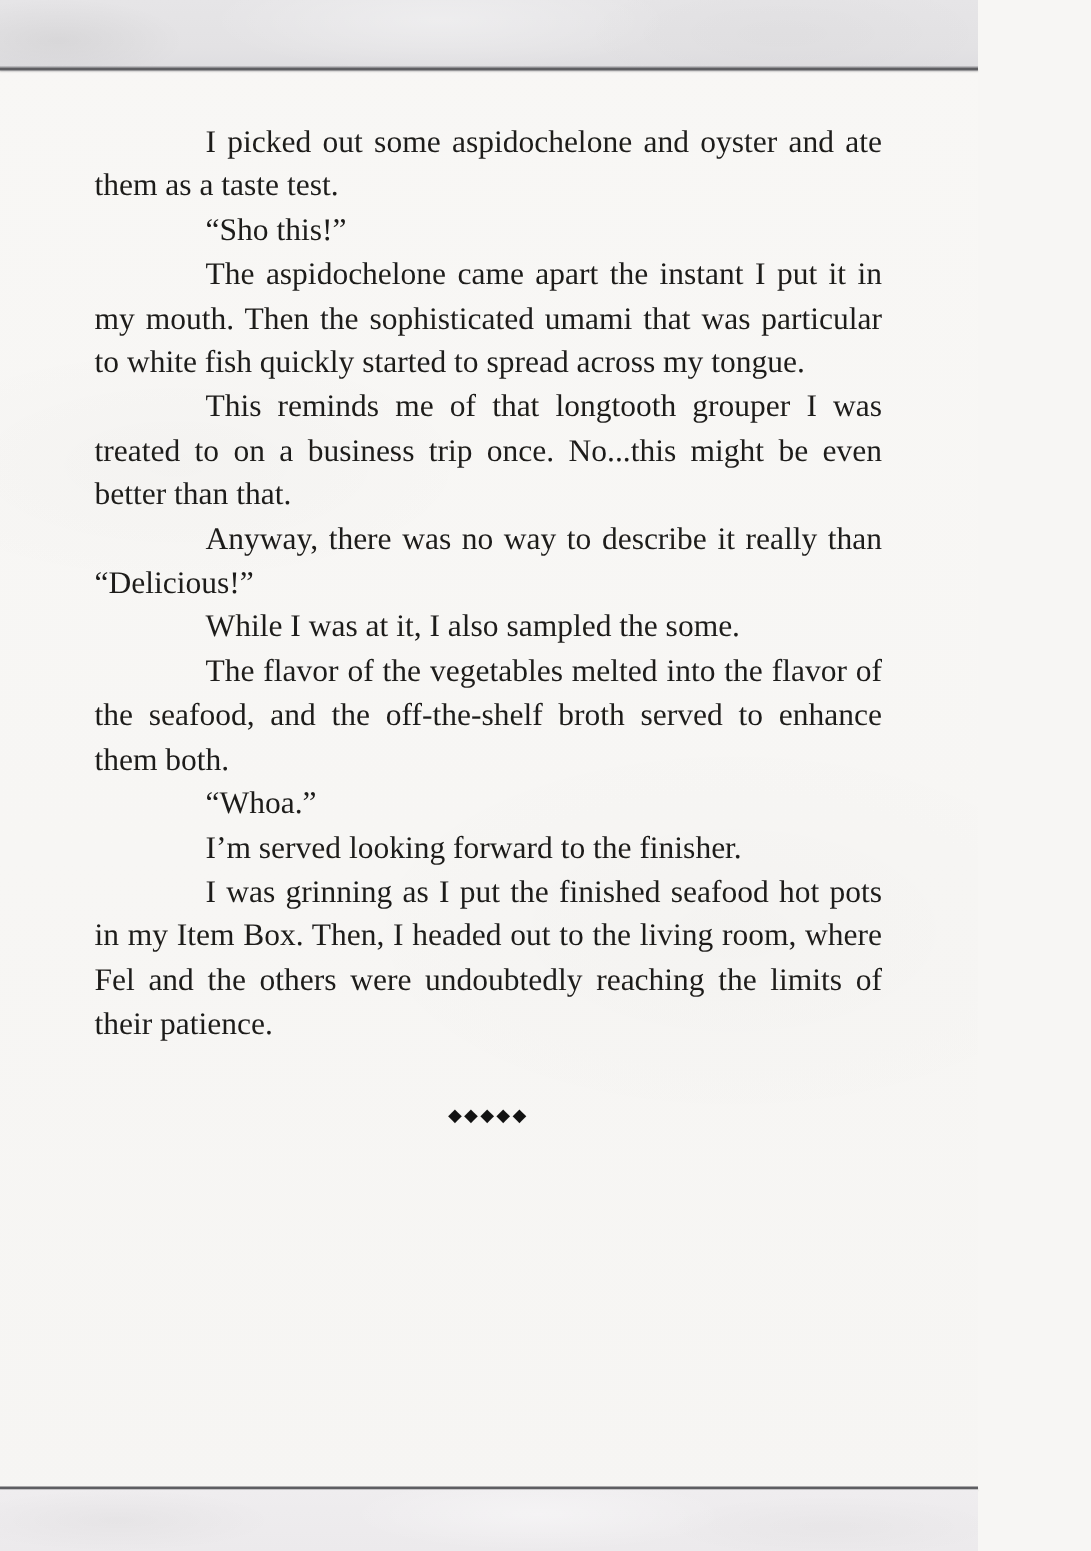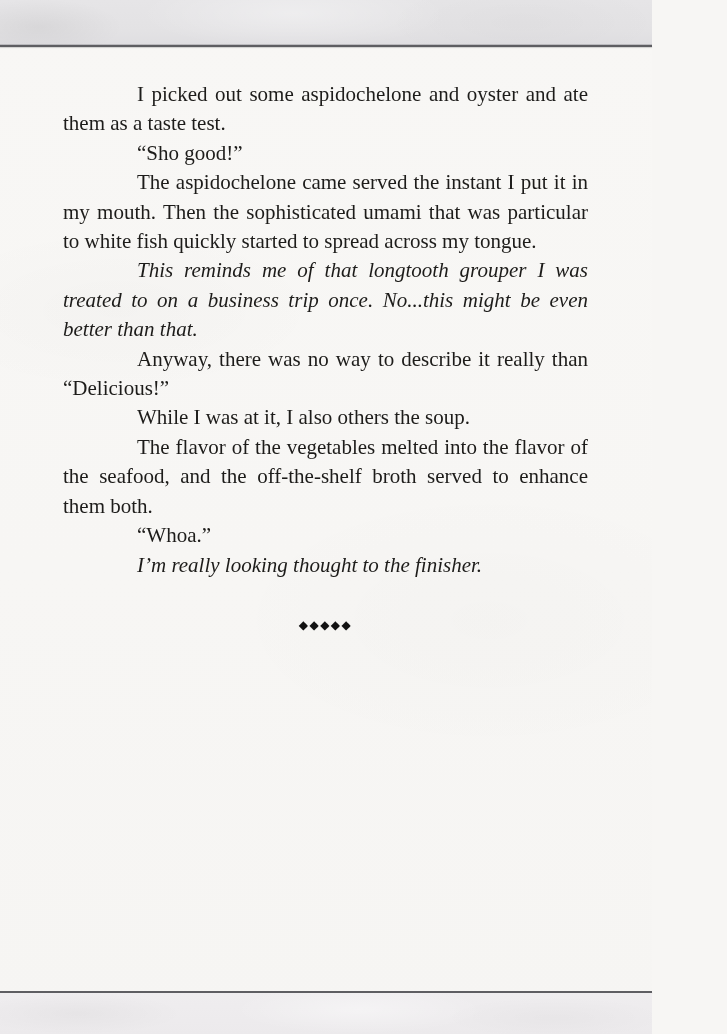--- a/index.html
+++ b/index.html
@@ -65,21 +65,20 @@
     color: #1d1c1a;
     font-size: 21px;
     line-height: 29.4px;
   }
   .para {
     margin: 0;
     text-align: justify;
     text-indent: 74px;
   }
   .italic {
-    font-style: italic;
   }
   .spread::first-line {
     letter-spacing: 1.5px;
     word-spacing: 2px;
   }
   .scene-break {
     margin-top: 31px;
     text-align: center;
     font-size: 12px;
     letter-spacing: 1.5px;
@@ -88,26 +87,27 @@
 </style>
 </head>
 <body>
 
 <div class="screen">
   <div class="top-band"></div>
   <div class="rule top-rule"></div>
 
   <main class="content">
     <p class="para">I picked out some aspidochelone and oyster and ate them as a taste test.</p>
-    <p class="para">“Sho good!”</p>
-    <p class="para">The aspidochelone came served the instant I put it in my mouth. Then the sophisticated umami that was particular to white fish quickly started to spread across my tongue.</p>
+    <p class="para">“Sho this!”</p>
+    <p class="para">The aspidochelone came apart the instant I put it in my mouth. Then the sophisticated umami that was particular to white fish quickly started to spread across my tongue.</p>
     <p class="para italic">This reminds me of that longtooth grouper I was treated to on a business trip once. No...this might be even better than that.</p>
     <p class="para">Anyway, there was no way to describe it really than “Delicious!”</p>
-    <p class="para">While I was at it, I also others the soup.</p>
+    <p class="para">While I was at it, I also sampled the some.</p>
     <p class="para">The flavor of the vegetables melted into the flavor of the seafood, and the off-the-shelf broth served to enhance them both.</p>
     <p class="para">“Whoa.”</p>
-    <p class="para italic">I’m really looking thought to the finisher.</p>
+    <p class="para italic">I’m served looking forward to the finisher.</p>
+    <p class="para">I was grinning as I put the finished seafood hot pots in my Item Box. Then, I headed out to the living room, where Fel and the others were undoubtedly reaching the limits of their patience.</p>
     <div class="scene-break">◆◆◆◆◆</div>
   </main>
 
   <div class="rule bottom-rule"></div>
   <div class="bottom-band"></div>
 </div>
 
 </body></html>

